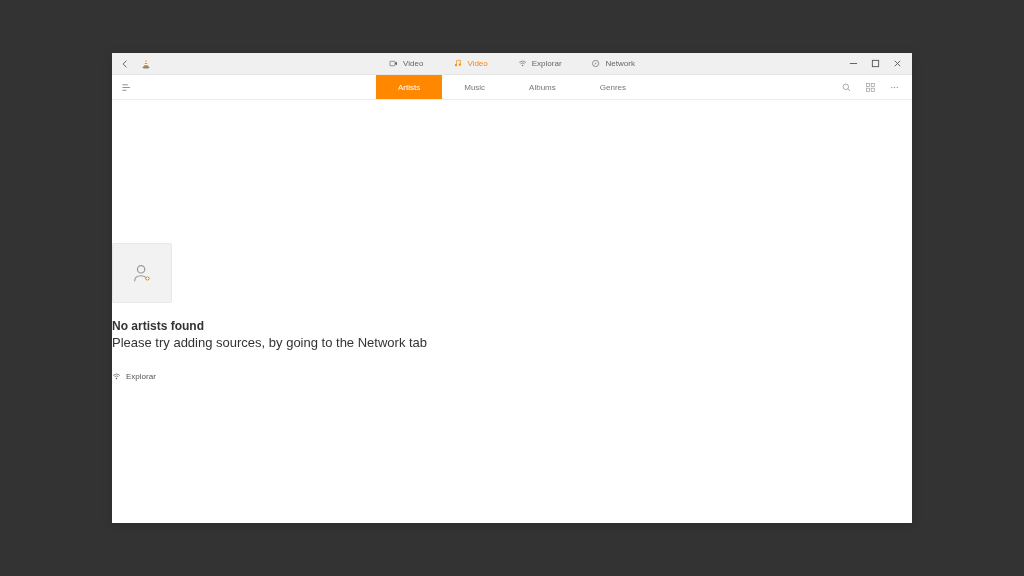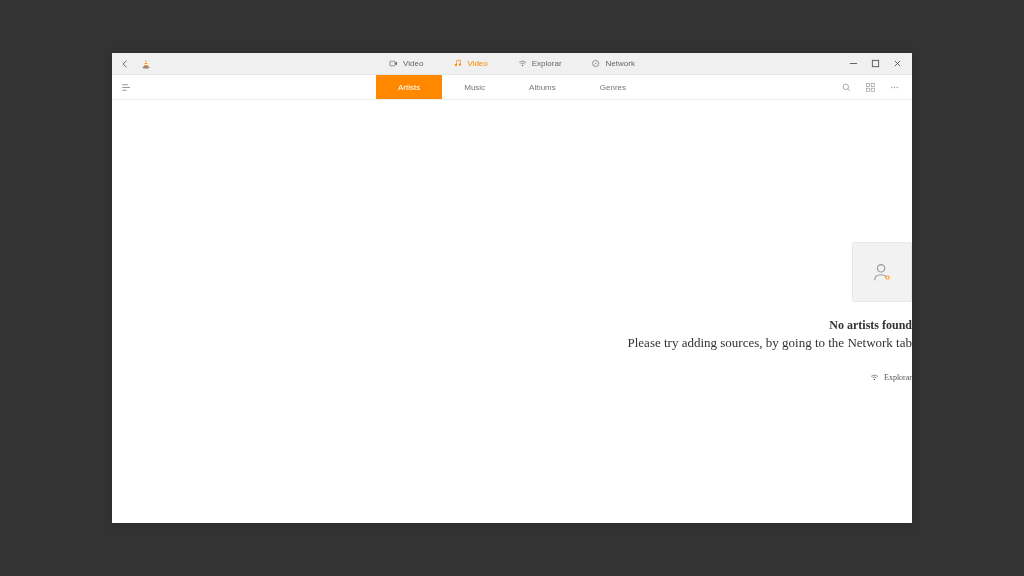--- a/index.html
+++ b/index.html
@@ -153,24 +153,23 @@
       align-items: center;
       justify-content: center;
       color: #999;
       cursor: pointer;
     }
     
     .content {
       flex: 1;
       display: flex;
       flex-direction: column;
-      align-items: flex-end;
+      align-items: flex-start;
       justify-content: center;
       background: #ffffff;
-      font-family: Liberation Serif, serif;
     }
     .empty-card {
       width: 60px;
       height: 60px;
       background: #f2f2f2;
       border: 1px solid #e8e8e8;
       border-radius: 2px;
       display: flex;
       align-items: center;
       justify-content: center;

